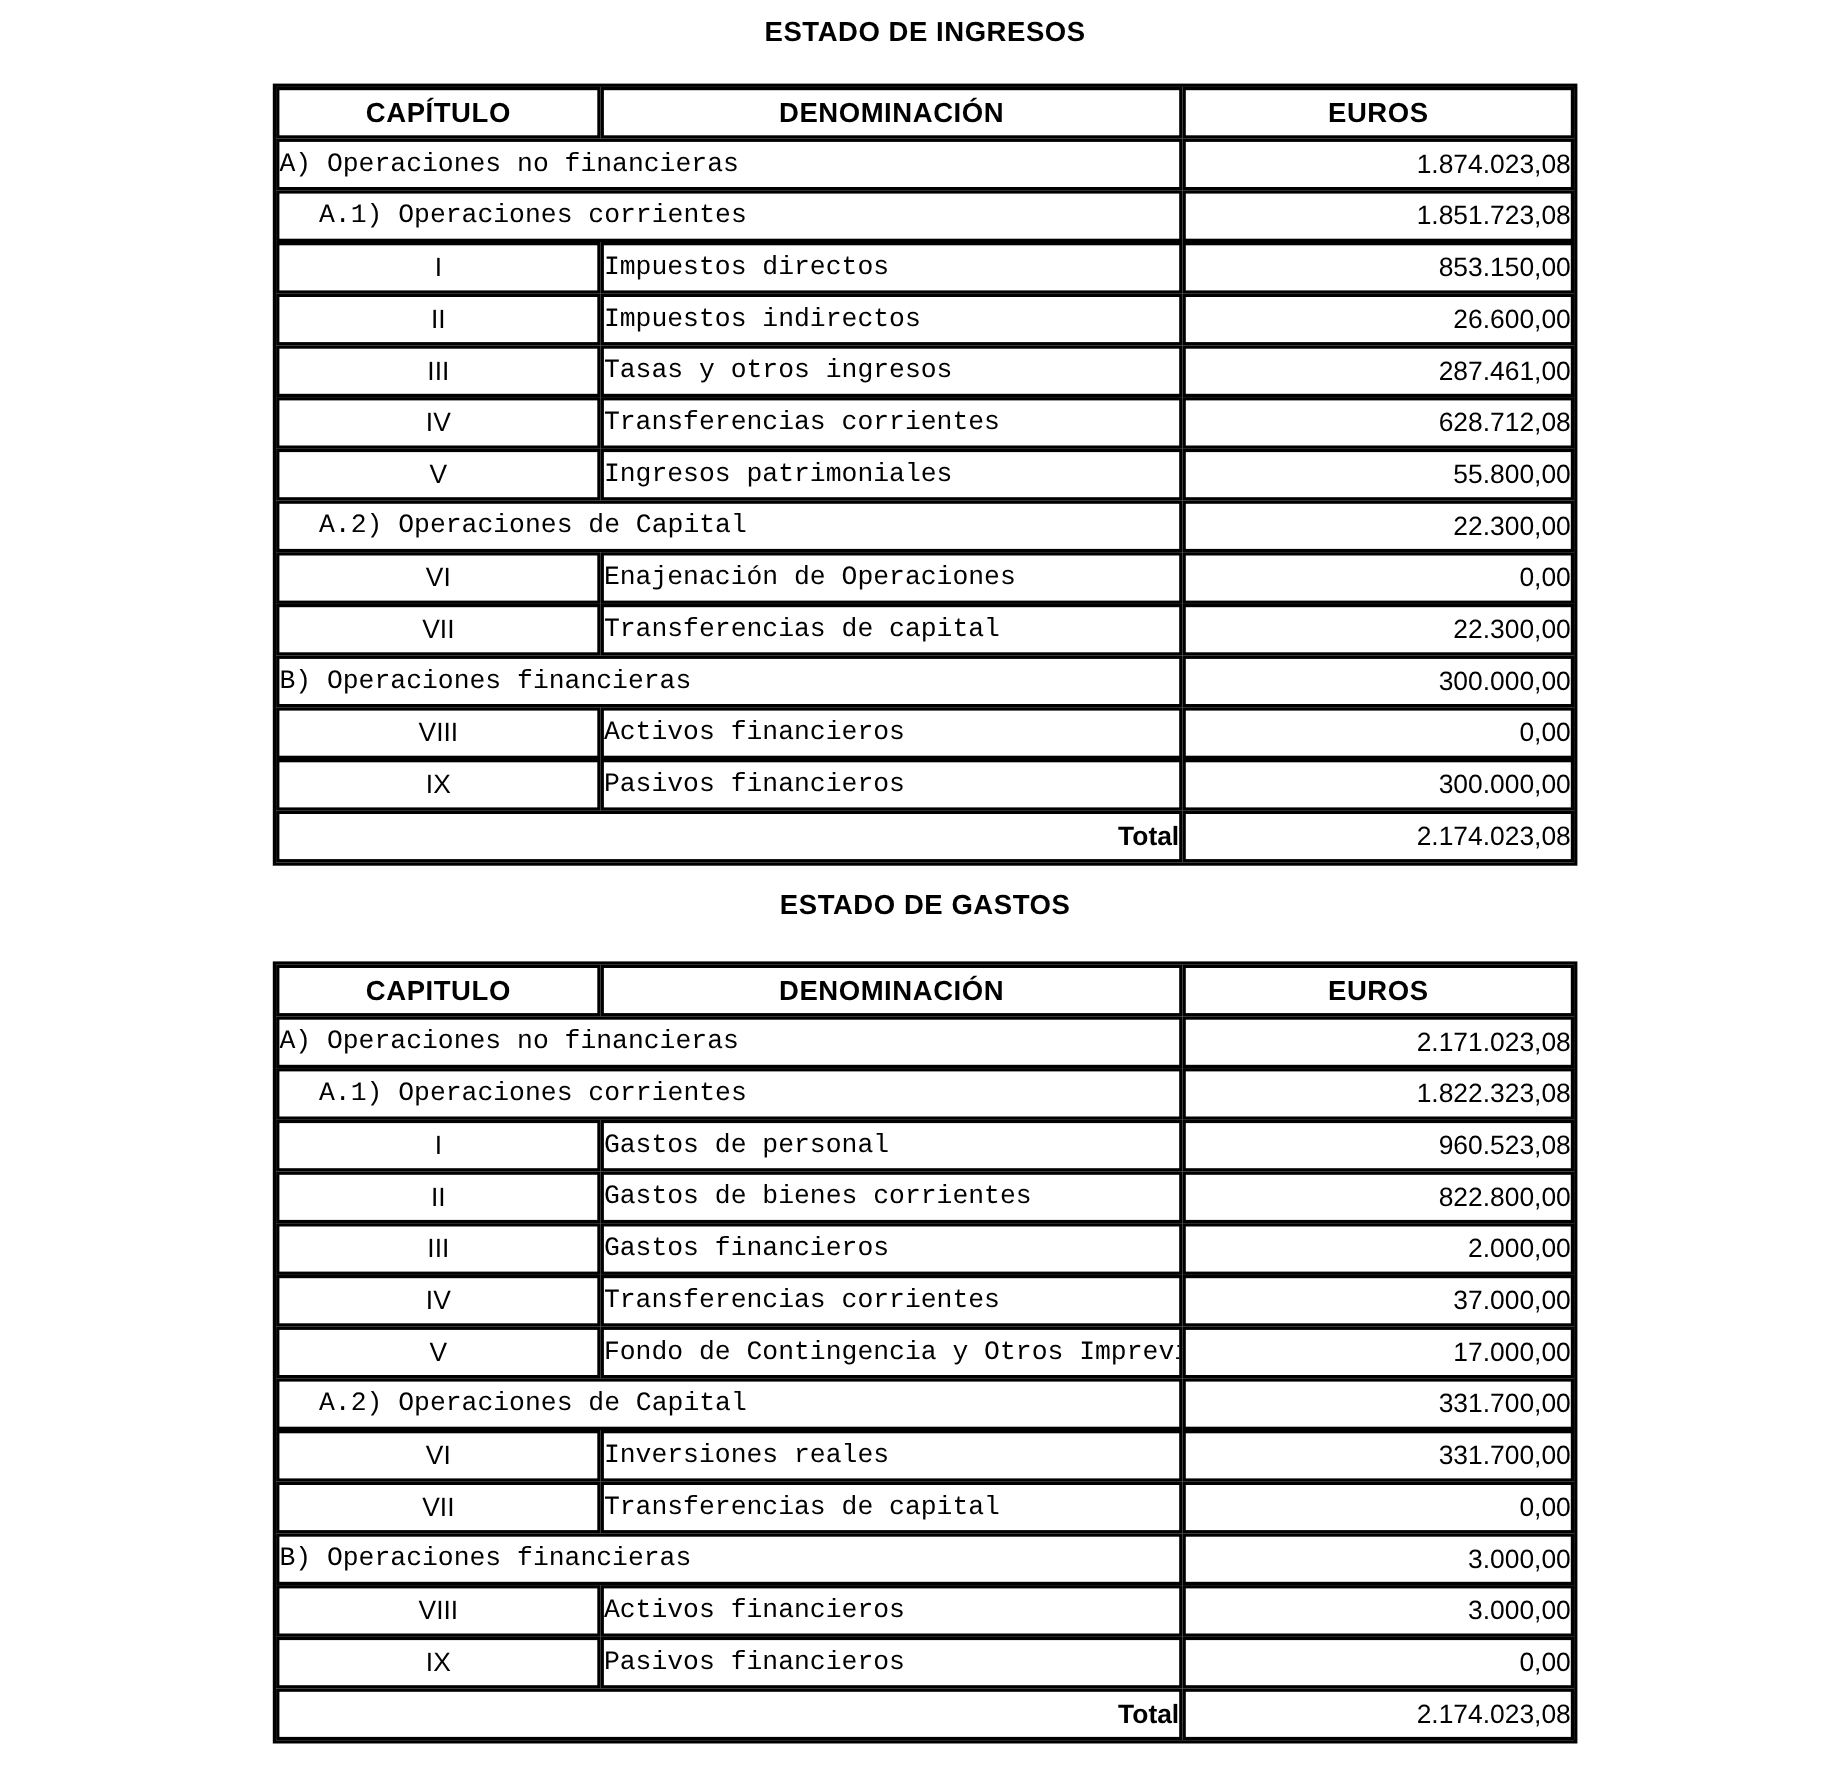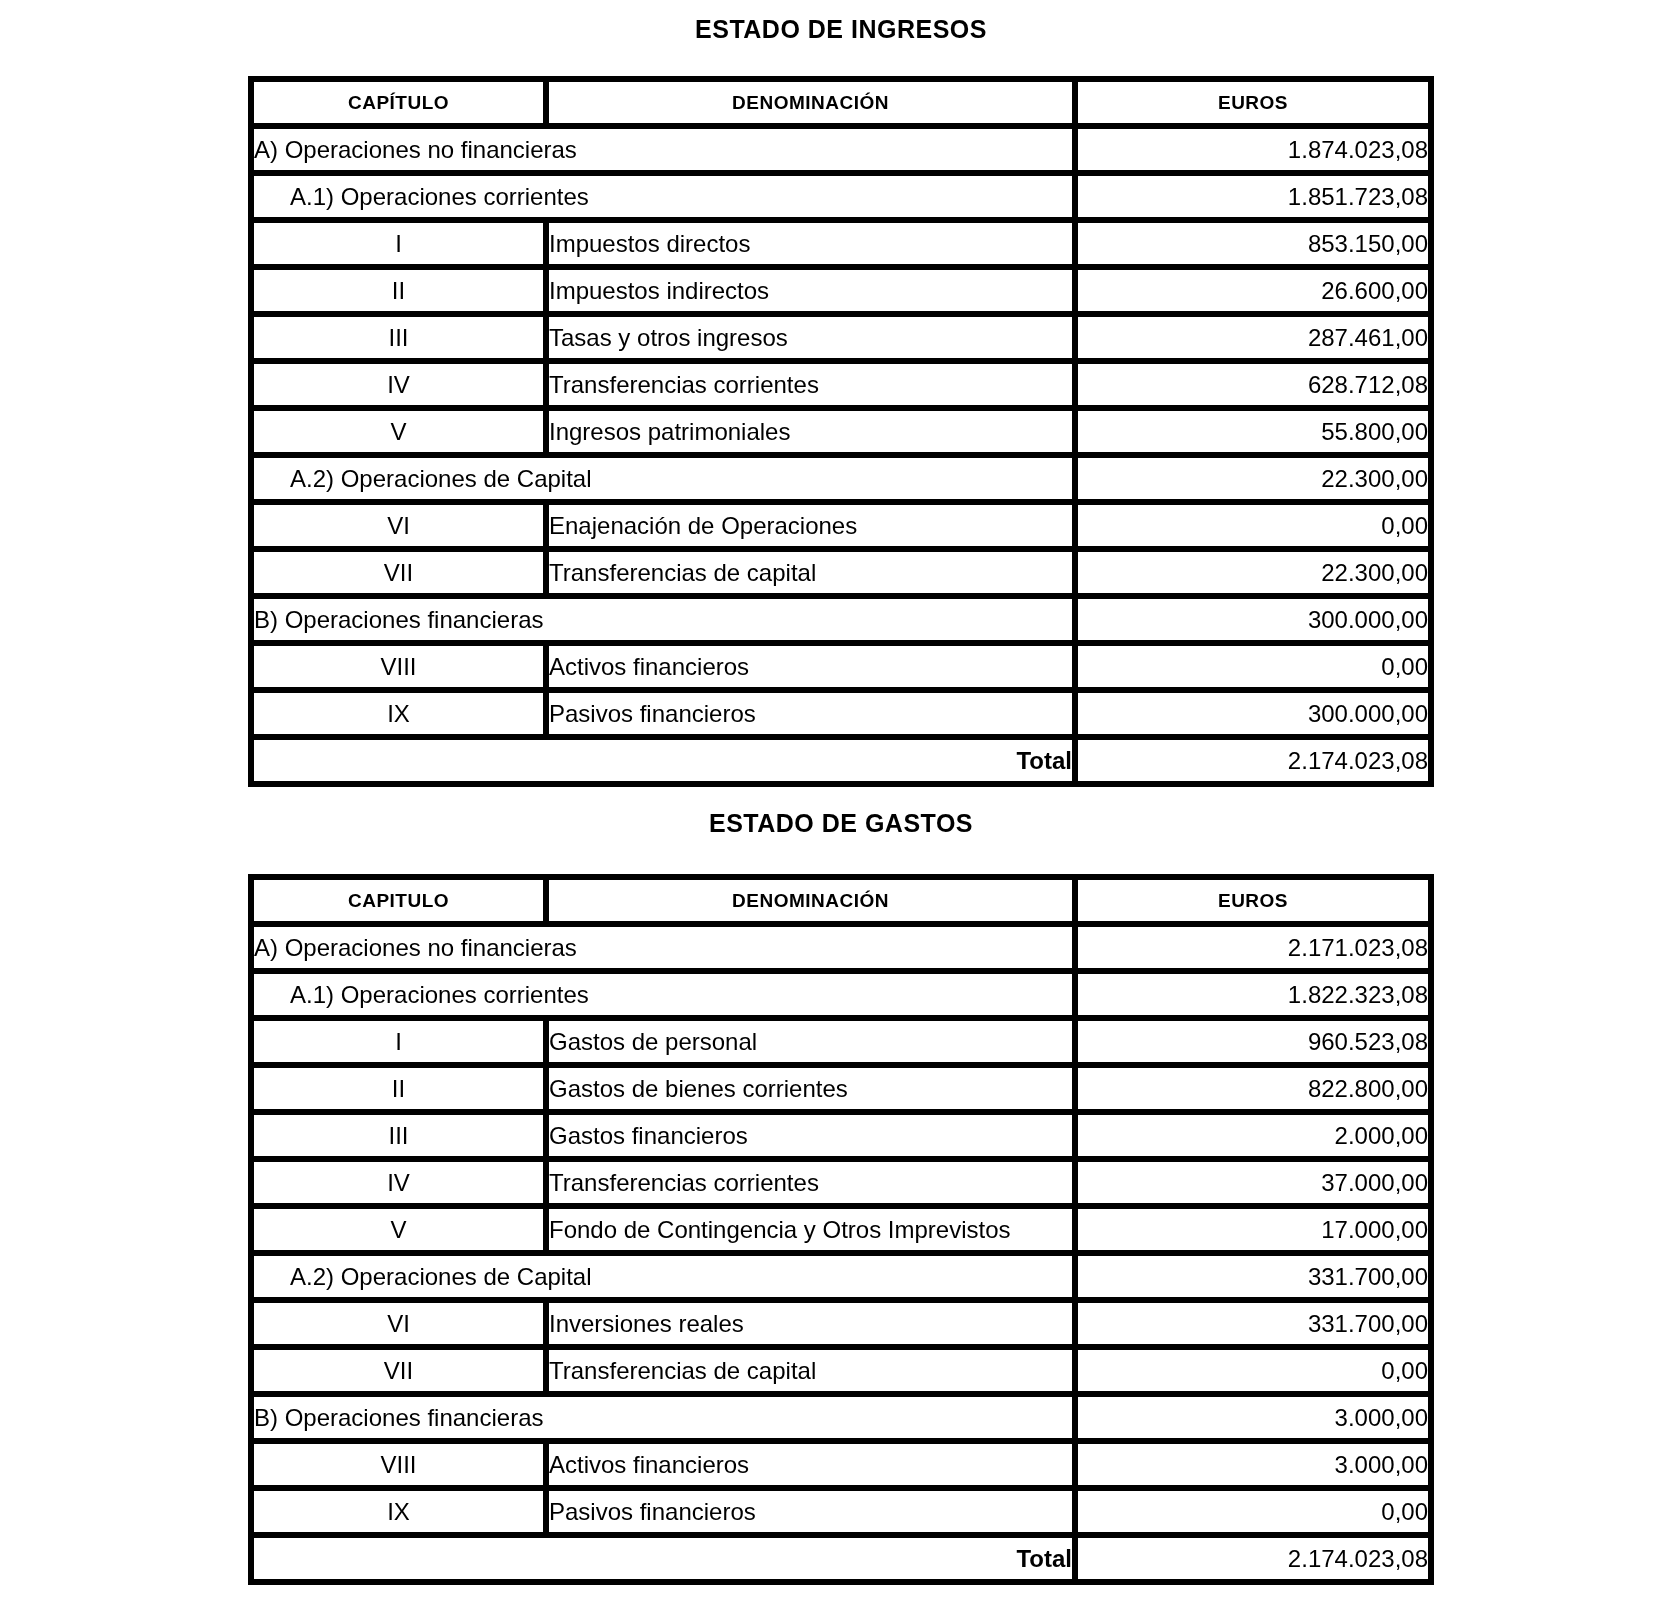--- a/index.html
+++ b/index.html
@@ -52,31 +52,32 @@
     border: 3px solid #000000;
     font-size: 24px;
     line-height: 26px;
     height: 47px;
     vertical-align: middle;
     overflow: hidden;
     white-space: nowrap;
     padding: 0;
   }
   table.budget th {
-    font-size: 19px;
+    font-size: 25px;
     font-weight: bold;
     text-align: center;
     letter-spacing: 0.5px;
   }
   td.chapter {
     text-align: center;
   }
   td.label {
     text-align: left;
     padding-left: 10px;
+    font-family: Liberation Mono, monospace;
   }
   td.label.indent {
     padding-left: 36px;
   }
   td.amount {
     text-align: right;
     padding-right: 84px;
   }
   td.amount.bold {
     font-weight: normal;

